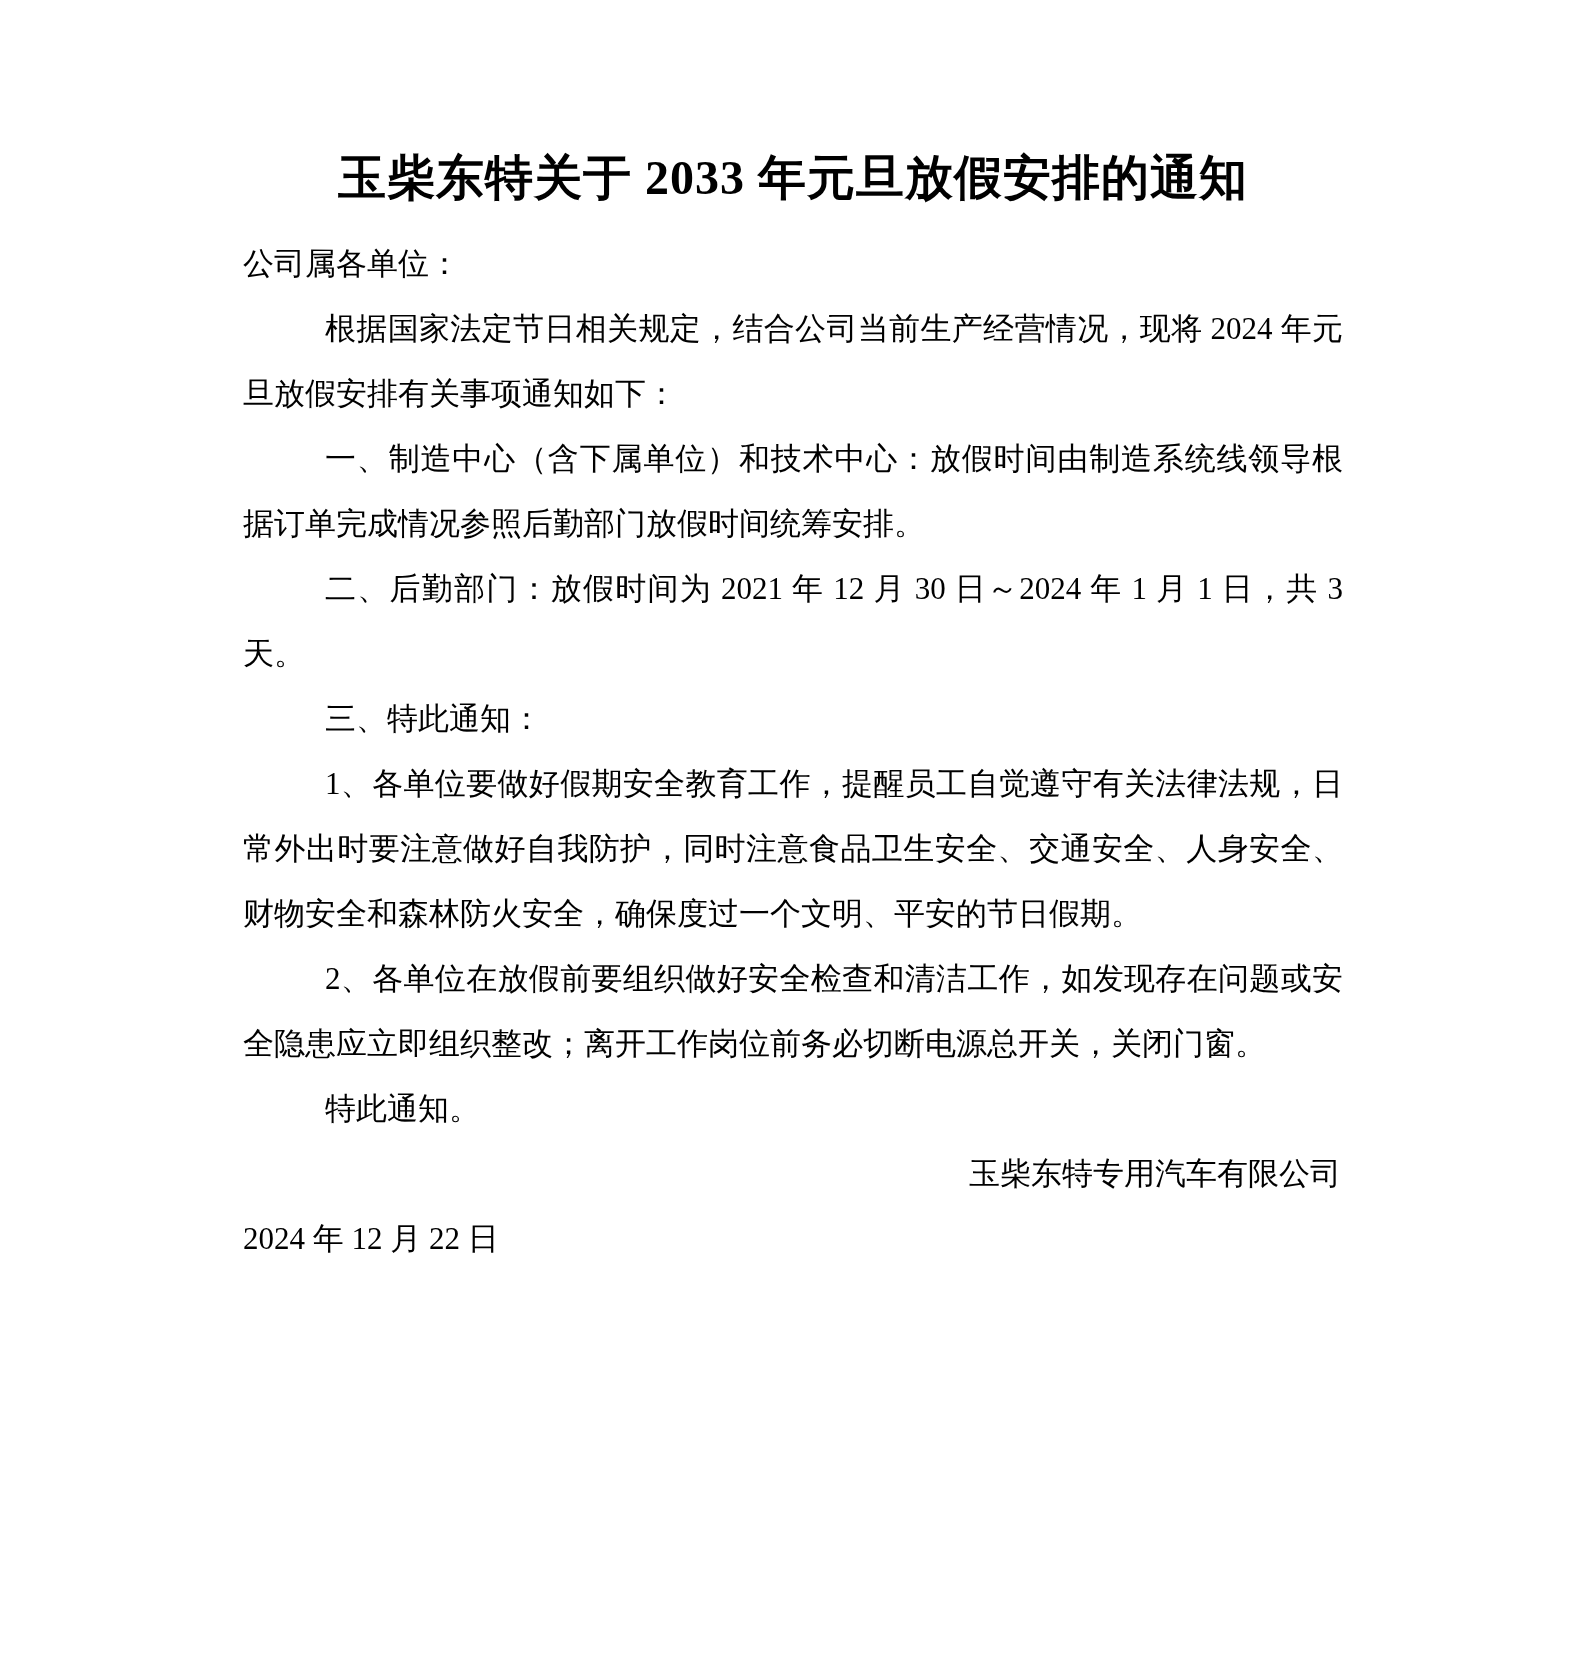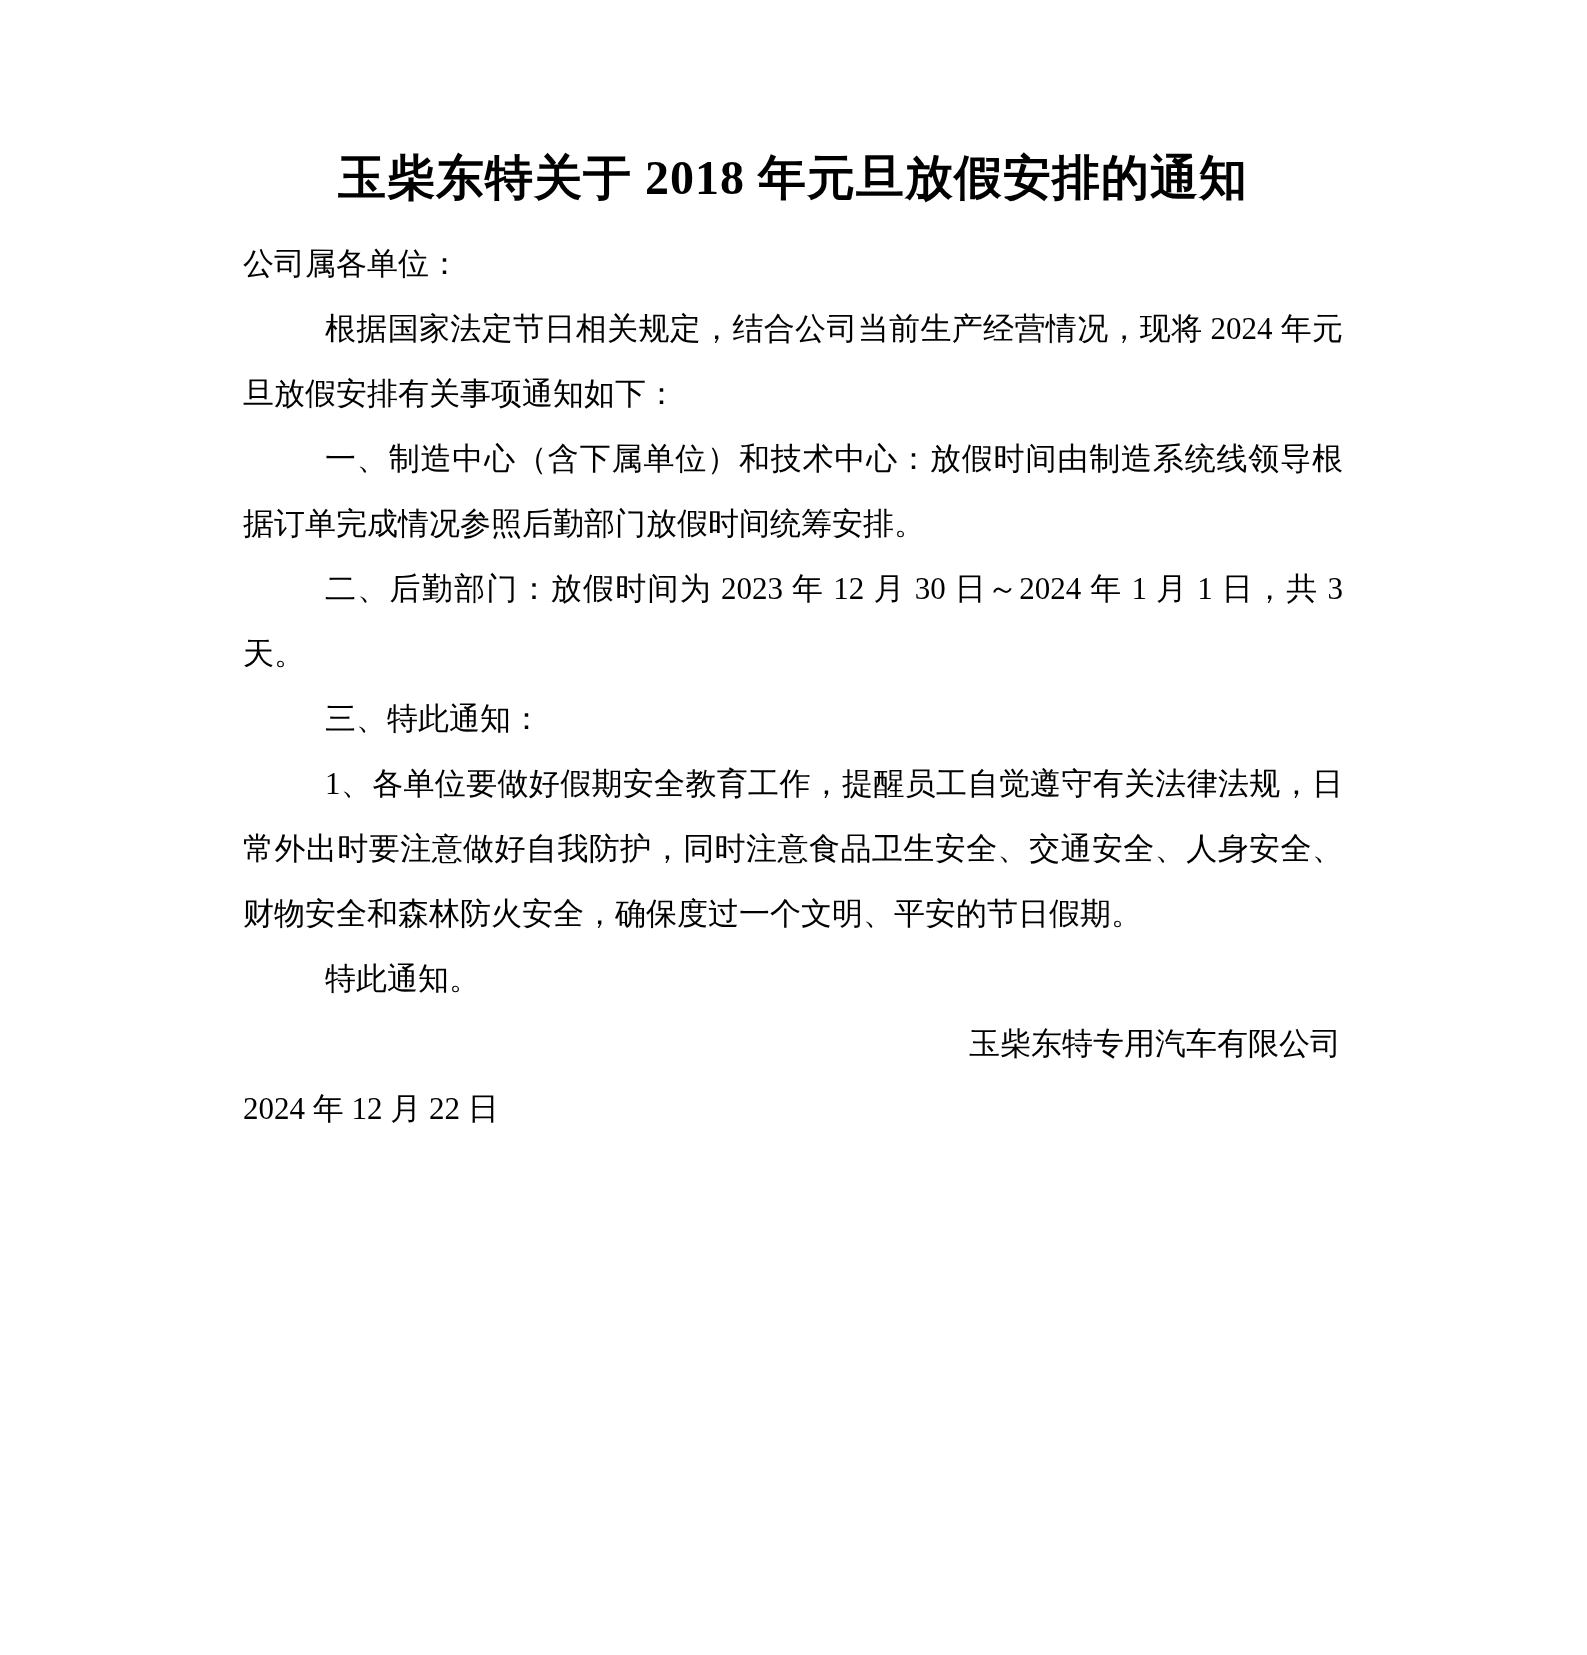--- a/index.html
+++ b/index.html
@@ -53,36 +53,37 @@
     text-align: left;
     padding-right: 46px;
   }
 </style>
 </head>
 <body>
 
 <div class="page">
   <div class="doc">
 
-    <h1 class="title">玉柴东特关于 2018 年元旦放假安排的通知</h1>
+    <h1 class="title">玉柴东特关于 2033 年元旦放假安排的通知</h1>
 
     <div class="body-text">
 
       <p>公司属各单位：</p>
 
       <p class="indent">根据国家法定节日相关规定，结合公司当前生产经营情况，现将 2024 年元旦放假安排有关事项通知如下：</p>
 
       <p class="indent">一、制造中心（含下属单位）和技术中心：放假时间由制造系统线领导根据订单完成情况参照后勤部门放假时间统筹安排。</p>
 
-      <p class="indent">二、后勤部门：放假时间为 2023 年 12 月 30 日～2024 年 1 月 1 日，共 3 天。</p>
+      <p class="indent">二、后勤部门：放假时间为 2021 年 12 月 30 日～2024 年 1 月 1 日，共 3 天。</p>
 
       <p class="indent">三、特此通知：</p>
 
       <p class="indent">1、各单位要做好假期安全教育工作，提醒员工自觉遵守有关法律法规，日常外出时要注意做好自我防护，同时注意食品卫生安全、交通安全、人身安全、财物安全和森林防火安全，确保度过一个文明、平安的节日假期。</p>
 
+      <p class="indent">2、各单位在放假前要组织做好安全检查和清洁工作，如发现存在问题或安全隐患应立即组织整改；离开工作岗位前务必切断电源总开关，关闭门窗。</p>
 
 
       <p class="indent">特此通知。</p>
 
       <p class="sig-company">玉柴东特专用汽车有限公司</p>
 
       <p class="sig-date">2024 年 12 月 22 日</p>
 
     </div>
   </div>

